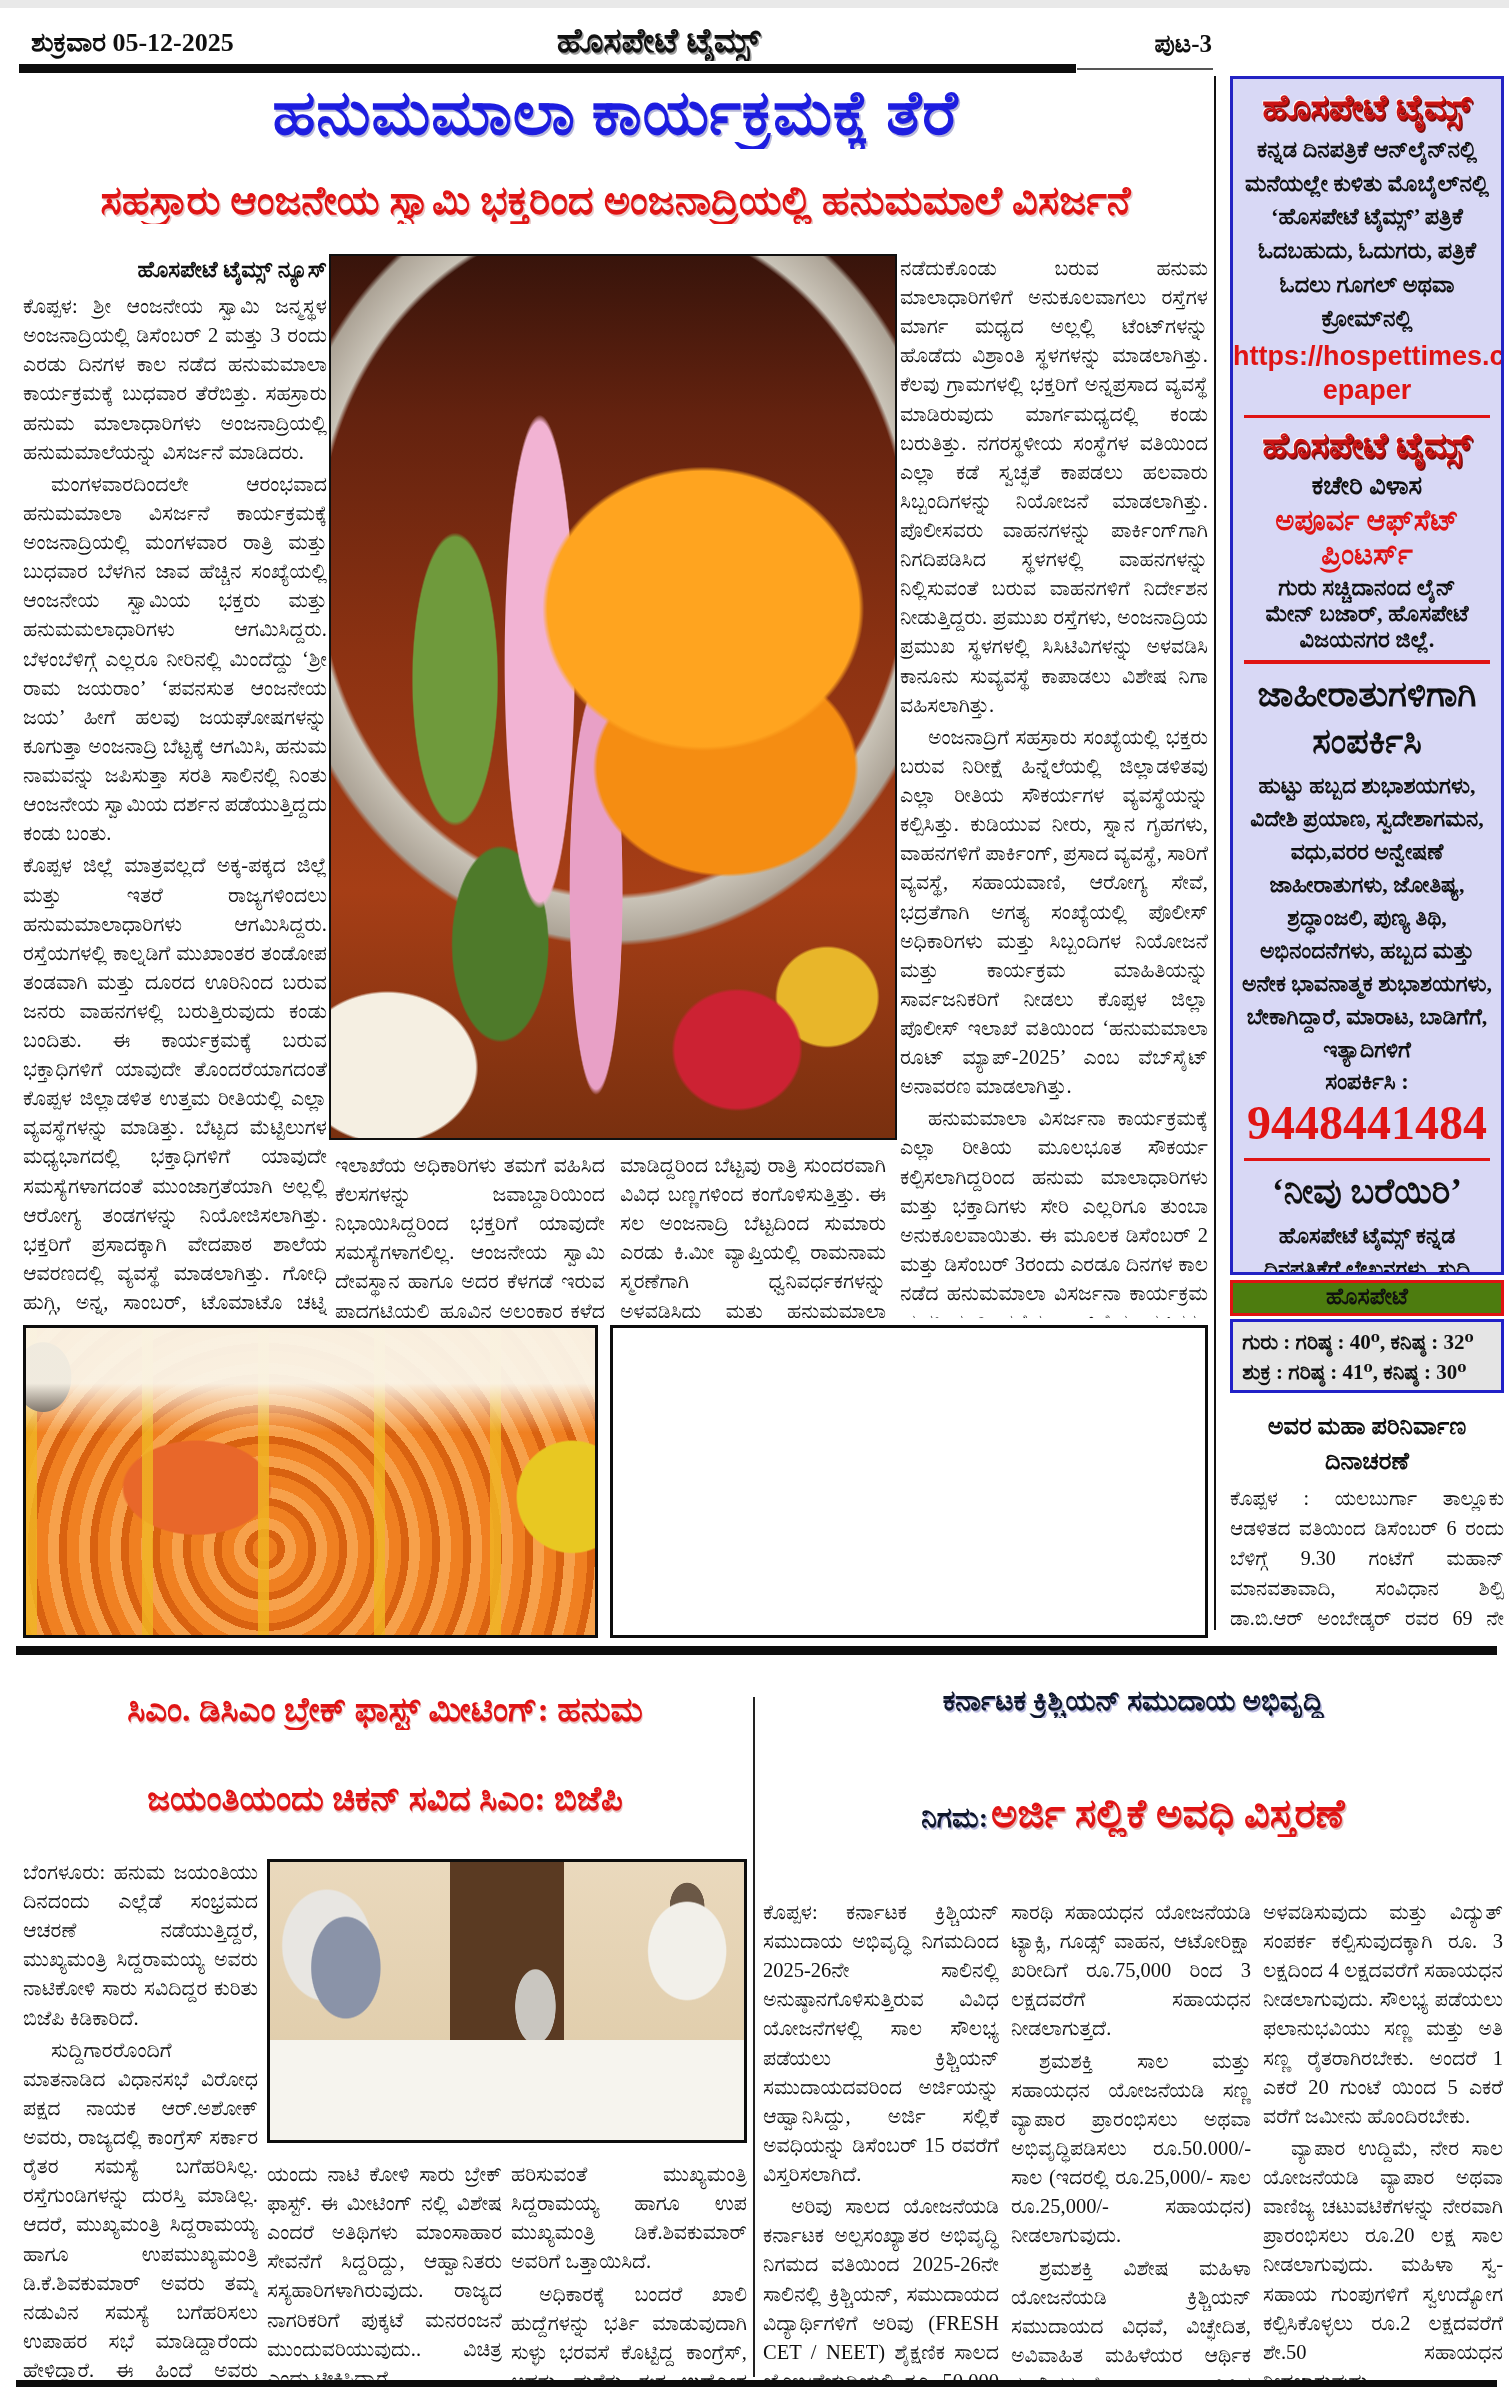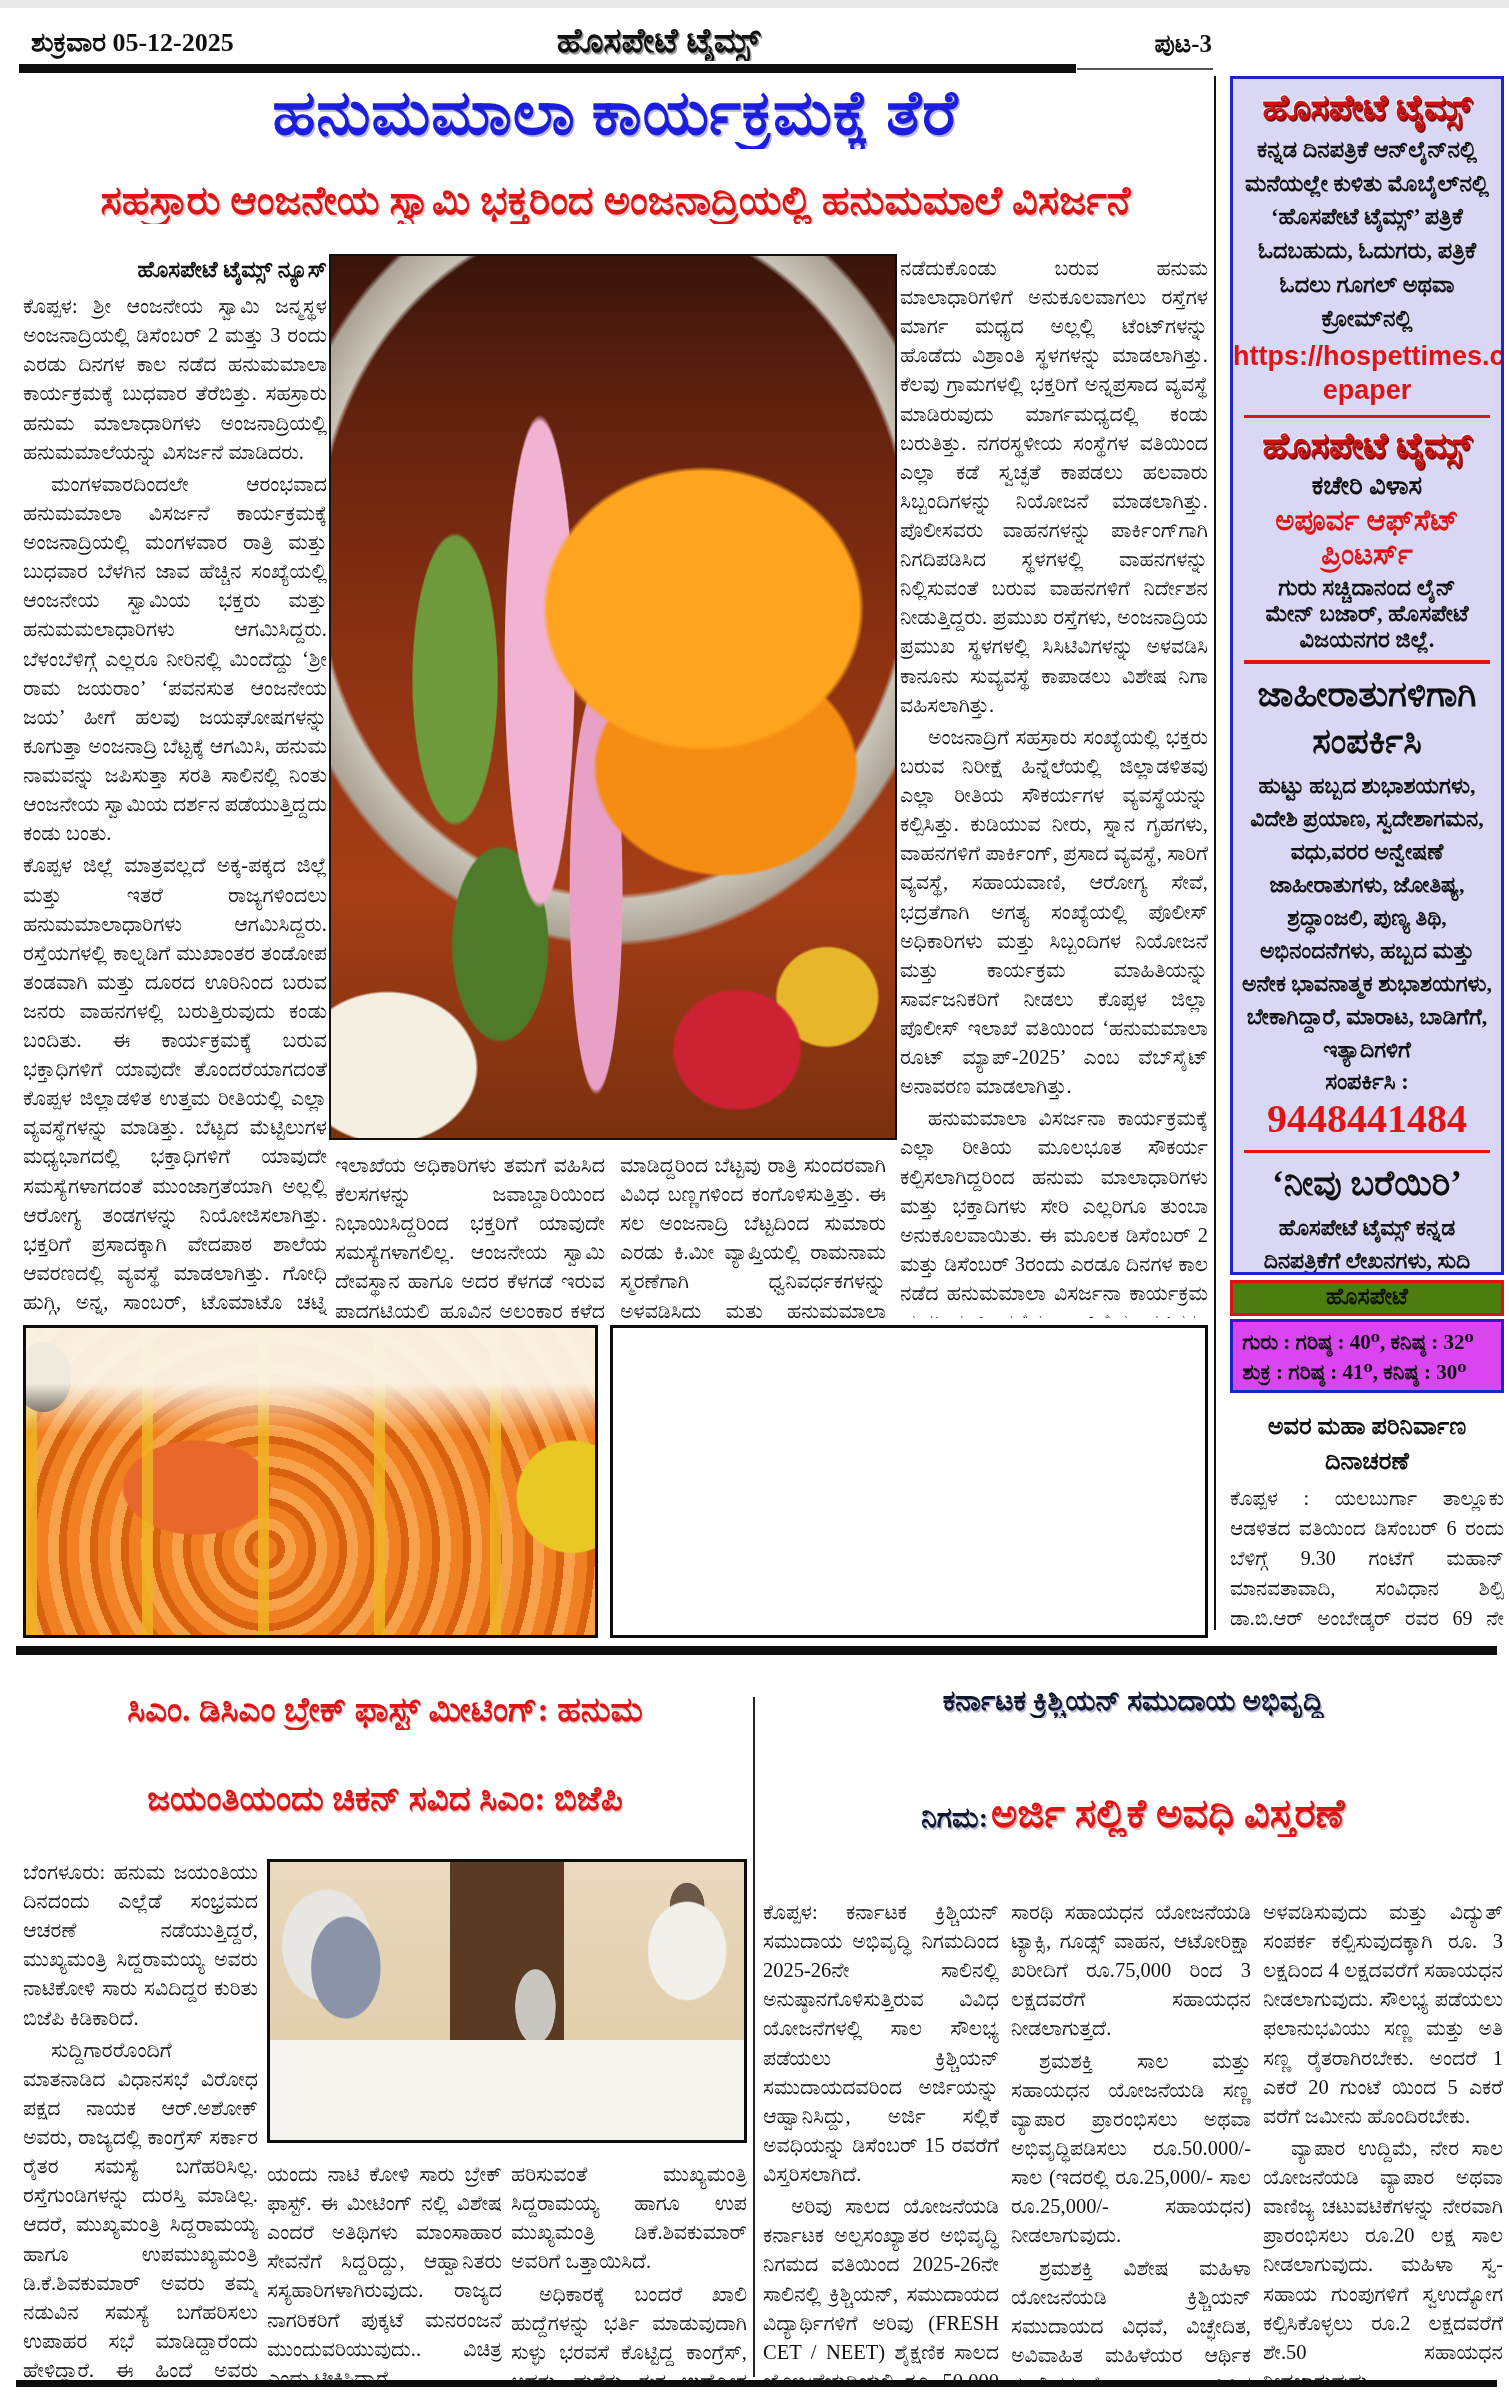--- a/index.html
+++ b/index.html
@@ -56,21 +56,21 @@
   
   #sidebar-box{border:3.1px solid #2323c4;background:#d8d8f5;overflow:hidden}
   .sb-logo{color:#cc1414;font-weight:bold;font-size:35px;text-align:center;
     text-shadow:1.5px 1.5px 0 #7a0d0d, -0.8px -0.8px 0 #ffffff}
   .sb-center{text-align:center}
   .sb-hr{height:3.1px;background:#e01414;margin:7.7px 11px}
   .sb-promo{font-size:22.5px;line-height:1.5;font-weight:bold;text-align:center;padding:4.6px 7.7px}
   .sb-url{color:#e01414;font-weight:bold;font-size:27px;line-height:1.25;text-align:center;font-family:"Liberation Sans",sans-serif}
   .sb-h-big{font-size:35px;font-weight:bold;text-align:center;line-height:1.35}
   .sb-list{font-size:22px;line-height:1.5;font-weight:bold;text-align:center;padding:3.1px 6.2px}
-  .sb-phone-red{color:#e01414;font-weight:bold;font-size:40px;text-align:center;font-family:"Liberation Serif",serif}
+  .sb-phone-red{color:#e01414;font-weight:bold;font-size:48px;text-align:center;font-family:"Liberation Serif",serif}
   .greenbar{background:#4d7c0f;text-align:center;font-weight:bold;font-size:26px;line-height:1.2;overflow:hidden}
   .weather-row{font-weight:bold;font-size:21px;line-height:1.45;padding:0 9.3px;white-space:nowrap;overflow:hidden}
   
   .bl-head{color:#e01414;font-weight:bold;font-size:34px;text-shadow:0.8px 1.5px 0 #e7c2c2}
   .br-head-blue{color:#0f172a;font-weight:bold;font-size:28px;text-shadow:1.5px 1.5px 0 #b9b9e0}
   .br-head-red{color:#e01414;font-weight:bold;font-size:40px;text-shadow:1.5px 1.5px 0 #e0b9b9}
   .brief-head{font-weight:bold;font-size:24px;line-height:1.45;text-align:center}
   .brief-body{font-size:20px;line-height:1.5;text-align:justify}
 </style>
 </head>
@@ -182,21 +182,21 @@
     <div class="sb-list">ಹುಟ್ಟು ಹಬ್ಬದ ಶುಭಾಶಯಗಳು, ವಿದೇಶಿ ಪ್ರಯಾಣ, ಸ್ವದೇಶಾಗಮನ, ವಧು,ವರರ ಅನ್ವೇಷಣೆ ಜಾಹೀರಾತುಗಳು, ಜೋತಿಷ್ಯ, ಶ್ರದ್ಧಾಂಜಲಿ, ಪುಣ್ಯ ತಿಥಿ, ಅಭಿನಂದನೆಗಳು, ಹಬ್ಬದ ಮತ್ತು ಅನೇಕ ಭಾವನಾತ್ಮಕ ಶುಭಾಶಯಗಳು, ಬೇಕಾಗಿದ್ದಾರೆ, ಮಾರಾಟ, ಬಾಡಿಗೆಗೆ, ಇತ್ಯಾದಿಗಳಿಗೆ</div>
     <div class="sb-center" style="font-size:22.5px;font-weight:bold">ಸಂಪರ್ಕಿಸಿ :</div>
     <div class="sb-phone-red">9448441484</div>
     <div class="sb-hr"></div>
     <div class="sb-h-big">‘ನೀವು ಬರೆಯಿರಿ’</div>
     <div class="sb-list" style="font-weight:bold">ಹೊಸಪೇಟೆ ಟೈಮ್ಸ್ ಕನ್ನಡ ದಿನಪತ್ರಿಕೆಗೆ ಲೇಖನಗಳು, ಸುದಿ ಚಿತ್ರಗಳು, ವ್ಯಕ್ತಿ ಪರಿಚಯ, ಪುಸ್ತಕ- ಸಿನಿಮಾ-ನಾಟಕ ವಿಮರ್ಶೆಗಳನ್ನು,(150 ಶಬ್ದ ಮೀರದಂತೆ) ಸಂಪಾದಕರಿಗೆ ಪತ್ರ, ದೂರುಗಳು, ಕುಂದು ಕೊರತೆಗಳ ಬಗ್ಗೆ ಬರೆದು ಕಳಿಸಿಕೊಡಿ ವಾಟ್ಸ್ ಆಫ್ ನಂ</div>
 
   </div>
 
   <div class="greenbar abs" style="left:1230px;top:1272px;width:274px;height:36px;border:3.9px solid #e01212;font-size:23px;line-height:28px">ಹೊಸಪೇಟೆ</div>
-  <div class="abs" style="left:1230px;top:1311px;width:274px;height:74px;background:#d946ef;border:3.9px solid #2020c8;padding-top:4.6px">
+  <div class="abs" style="left:1230px;top:1311px;width:274px;height:74px;background:#e5e5e5;border:3.9px solid #2020c8;padding-top:4.6px">
     <div class="weather-row">ಗುರು  : ಗರಿಷ್ಠ  : 40⁰, ಕನಿಷ್ಠ  :  32⁰</div>
     <div class="weather-row">ಶುಕ್ರ  : ಗರಿಷ್ಠ  : 41⁰, ಕನಿಷ್ಠ  :  30⁰</div>
   </div>
 
   <div class="abs" style="left:1230px;top:1401px;width:274px;height:222px;overflow:hidden">
     <div class="brief-head">ಅವರ ಮಹಾ ಪರಿನಿರ್ವಾಣ ದಿನಾಚರಣೆ</div>
     <div class="brief-body" style="margin-top:4.6px">ಕೊಪ್ಪಳ : ಯಲಬುರ್ಗಾ ತಾಲ್ಲೂಕು ಆಡಳಿತದ ವತಿಯಿಂದ ಡಿಸೆಂಬರ್ 6 ರಂದು ಬೆಳಿಗ್ಗೆ 9.30 ಗಂಟೆಗೆ ಮಹಾನ್ ಮಾನವತಾವಾದಿ, ಸಂವಿಧಾನ ಶಿಲ್ಪಿ ಡಾ.ಬಿ.ಆರ್ ಅಂಬೇಡ್ಕರ್ ರವರ 69 ನೇ ಮಹಾ ಪರಿನಿರ್ವಾಣ ದಿನವನ್ನು ಯಲಬುರ್ಗಾ ಪಟ್ಟಣದ ಡಾ.ಬಿ.ಆರ್ ಅಂಬೇಡ್ಕರ್ ರವರ ವೃತ್ತದಲ್ಲಿನ ಡಾ.ಬಿ.ಆರ್ ಅಂಬೇಡ್ಕರ್ ರವರ ಪುತ್ಥಳಿಗೆ ಮಾಲಾರ್ಪಣೆ ಮಾಡುವುದರೊಂದಿಗೆ ಆಚರಿಸಲಾಗುತ್ತಿದೆ.</div>
   </div>
 
 </div>

